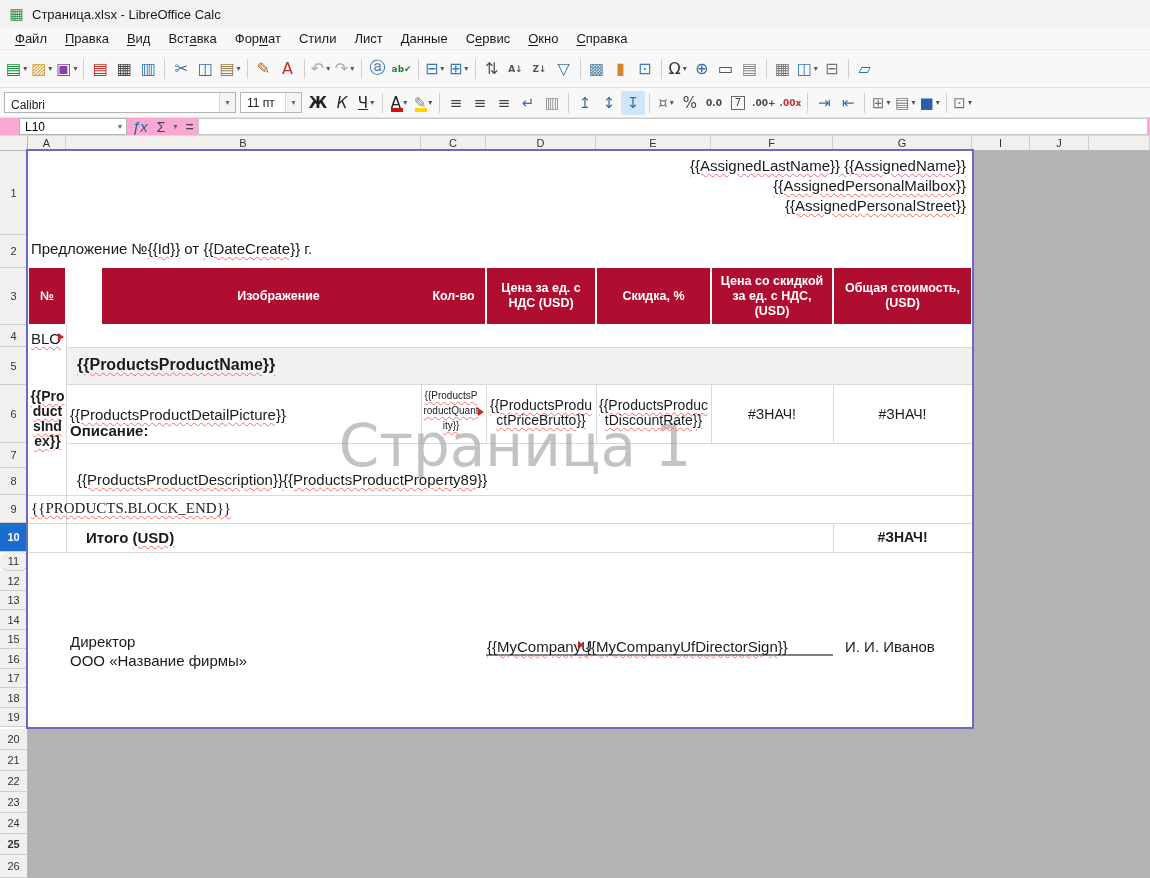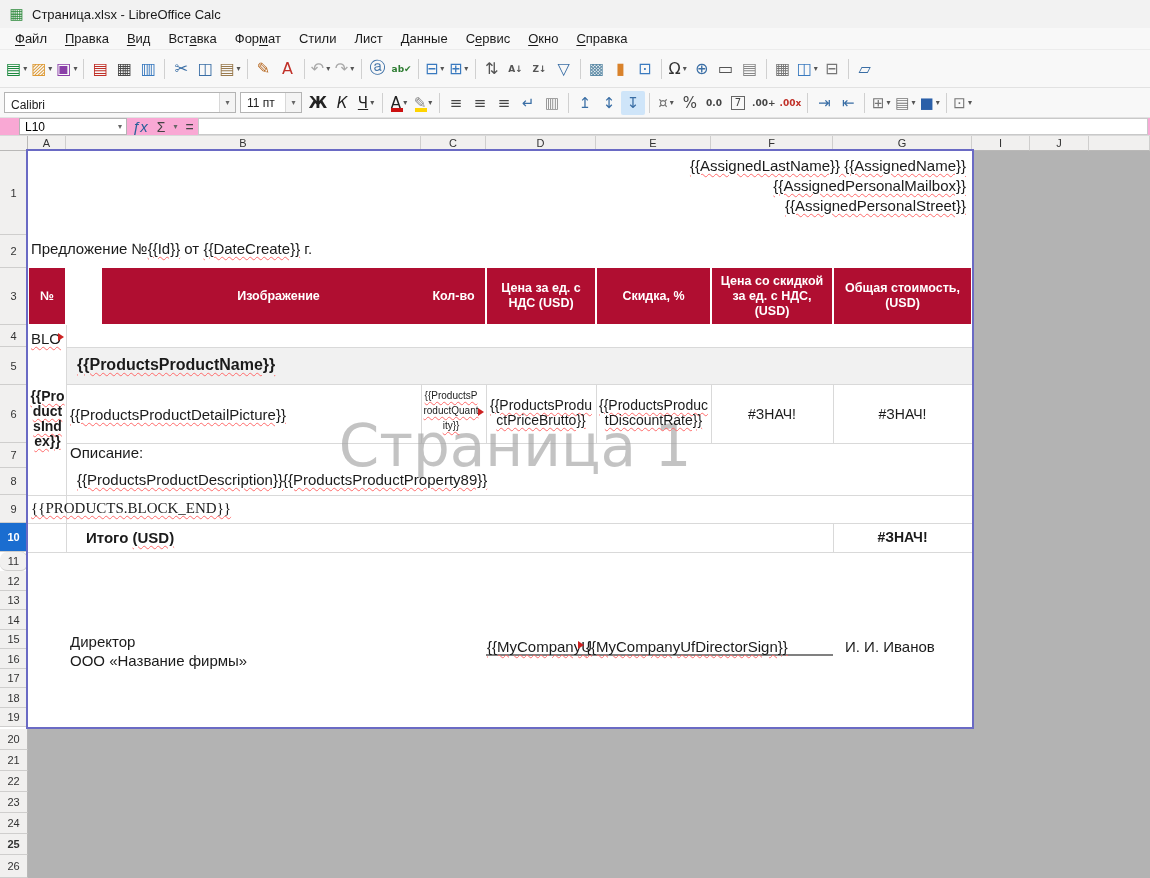--- a/index.html
+++ b/index.html
@@ -422,21 +422,21 @@
 
   <div class="cell sq wrapcell" style="left:30px;top:389px;width:35px;font-weight:bold;font-size:14px;">{{ProductsIndex}}</div>
   <div class="cell sq" style="left:70px;top:406px;">{{ProductsProductDetailPicture}}</div>
   <div class="cell sq wrapcell" style="left:423px;top:388px;width:56px;font-size:10px;">{{ProductsProductQuantity}}</div>
   <div class="ovf" style="left:478px;top:408px;"></div>
   <div class="cell sq wrapcell" style="left:488px;top:398px;width:106px;font-size:14px;">{{ProductsProductPriceBrutto}}</div>
   <div class="cell sq wrapcell" style="left:598px;top:398px;width:111px;font-size:14px;">{{ProductsProductDiscountRate}}</div>
   <div class="cell" style="left:712px;top:406px;width:120px;text-align:center;font-size:14px;">#ЗНАЧ!</div>
   <div class="cell" style="left:834px;top:406px;width:137px;text-align:center;font-size:14px;">#ЗНАЧ!</div>
 
-  <div class="cell" style="left:70px;top:444px;font-weight:normal;">Описание:</div>
+  <div class="cell" style="left:70px;top:422px;font-weight:bold;">Описание:</div>
   <div class="cell sq" style="left:77px;top:471px;">{{ProductsProductDescription}}{{ProductsProductProperty89}}</div>
   <div class="cell sq" style="left:31px;top:500px;font-family:Liberation Serif, serif;">{{PRODUCTS.BLOCK_END}}</div>
 
   <div class="cell" style="left:86px;top:529px;font-weight:bold;"><span>Итого </span><span class="sq">(USD)</span></div>
   <div class="cell" style="left:834px;top:529px;width:137px;text-align:center;font-weight:bold;font-size:14px;">#ЗНАЧ!</div>
 
   <div class="cell" style="left:70px;top:633px;">Директор</div>
   <div class="cell" style="left:70px;top:652px;">ООО «Название фирмы»</div>
 
   <div class="gl" style="left:486px;top:654px;width:347px;height:2px;background:#808080;"></div>

